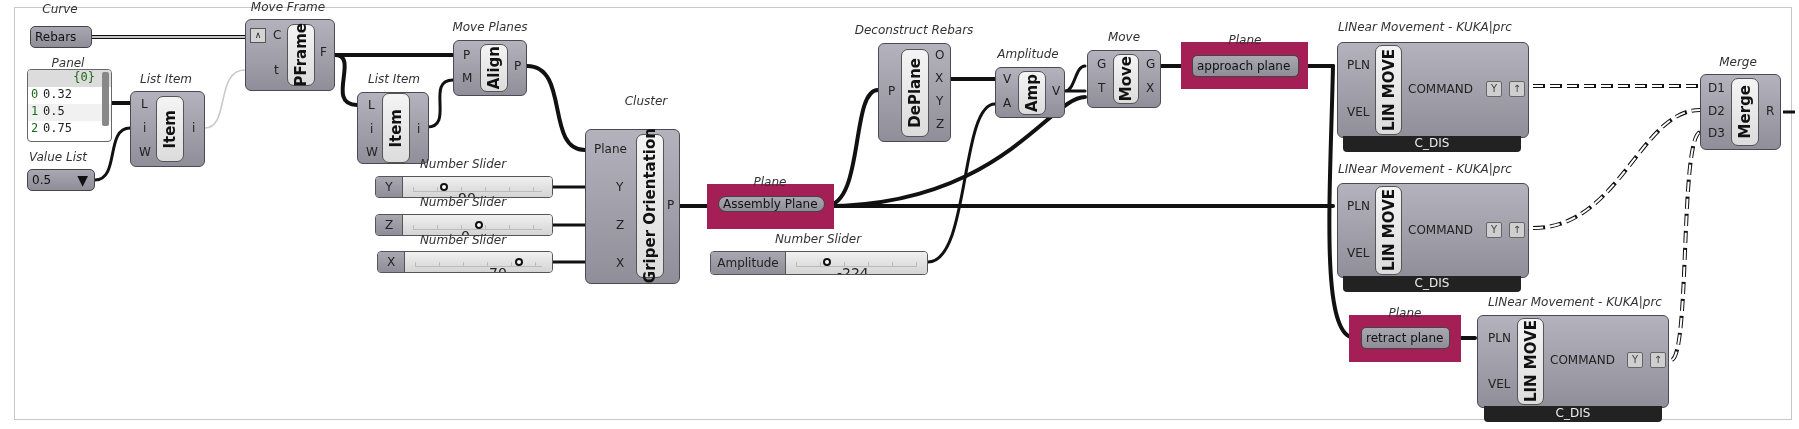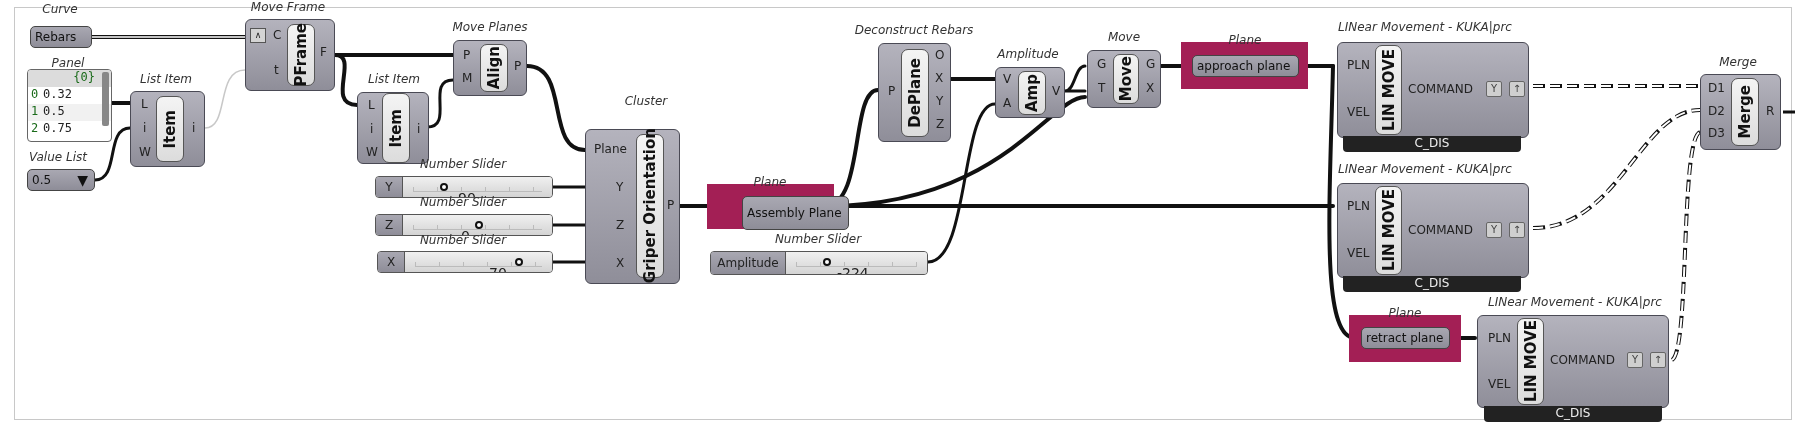--- a/index.html
+++ b/index.html
@@ -179,21 +179,21 @@
   <span class="port" style="left:30px;top:88px;">Z</span>
   <span class="port" style="left:30px;top:126px;">X</span>
   <div class="pill" style="left:50px;top:4px;width:28px;height:144px;">
       <span class="vtxt">Griper Orientation</span>
     </div>
   <span class="port" style="left:81px;top:68px;">P</span>
 </div>
 
 <div class="plane-grp" style="left:707px;top:184px;width:127px;height:45px;"></div>
 <div class="cap" style="left:770px;top:175px;">Plane</div>
-<div class="param" style="left:742px;top:196px;width:107px;height:34px;">
+<div class="param" style="left:718px;top:196px;width:107px;height:16px;border-radius:10px;">
   <span>Assembly Plane</span>
 </div>
 
 <div class="cap" style="left:818px;top:232px;">Number Slider</div>
 <div class="slider" style="left:710px;top:251px;width:218px;height:24px;">
   <div class="lbl" style="width:62px;">Amplitude</div>
   <div class="track">
       <div class="ticks"></div>
       <span class="knob" style="left:37px;"></span>
       <span class="val" style="left:51px;">-224</span>

